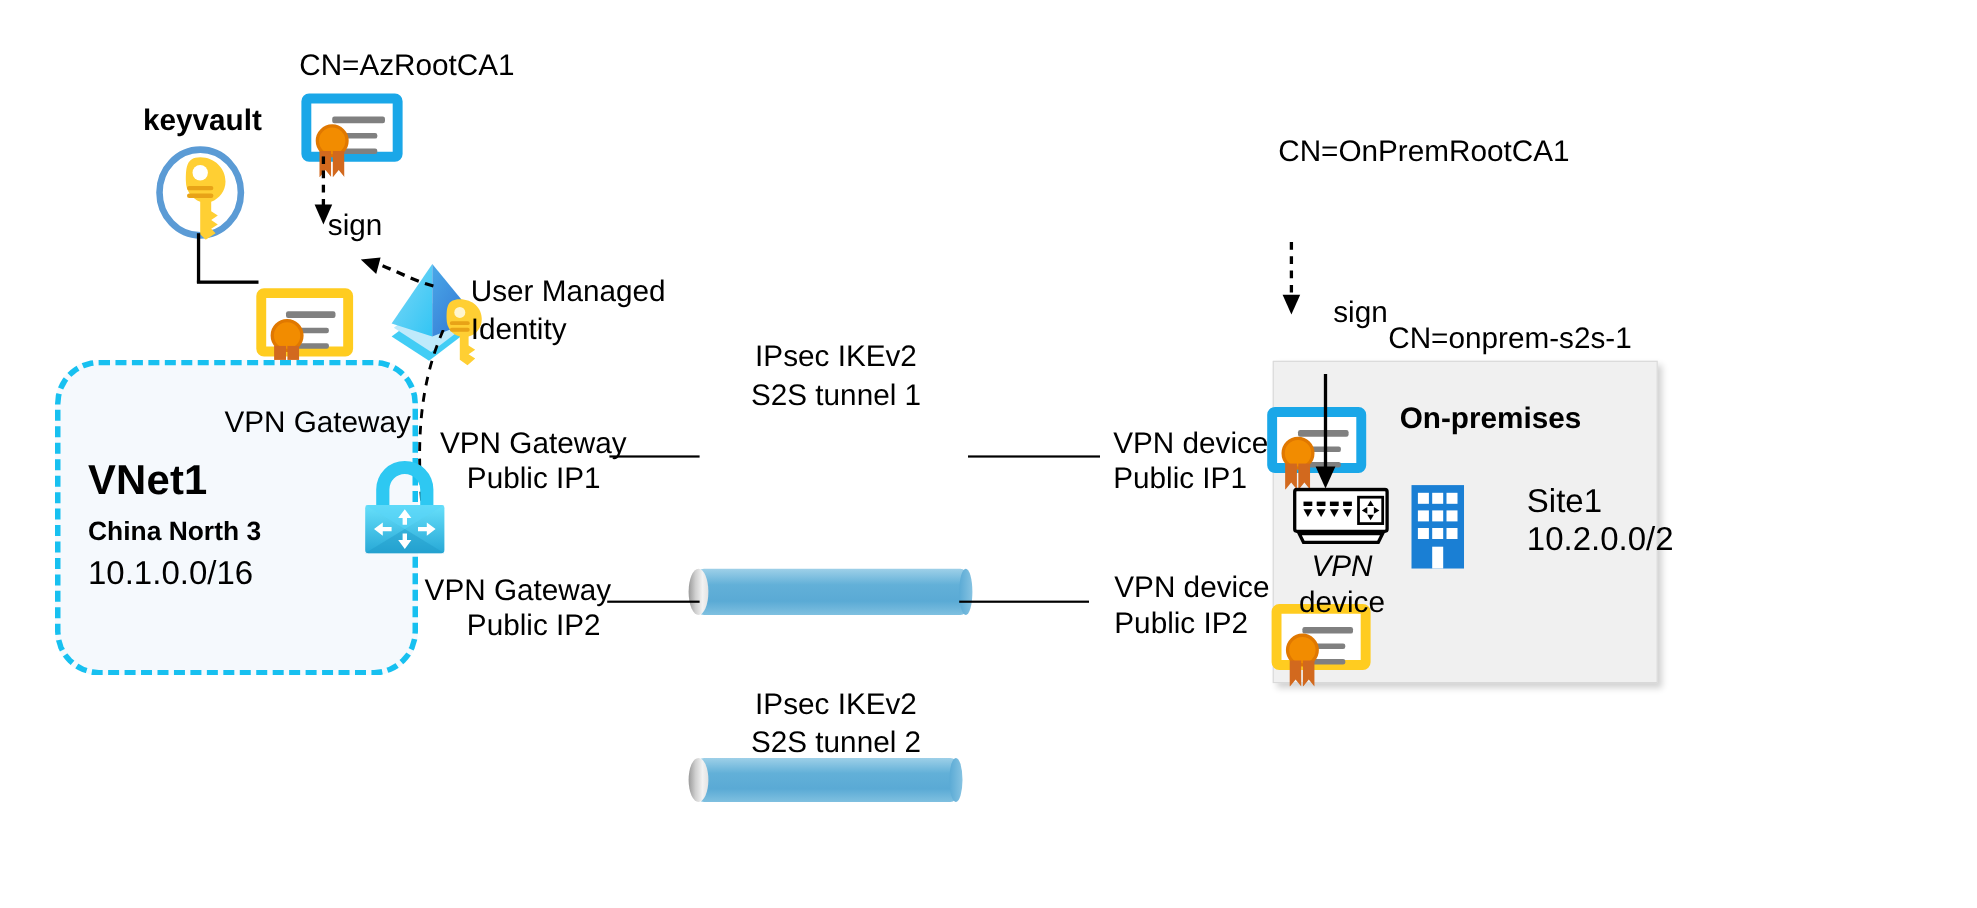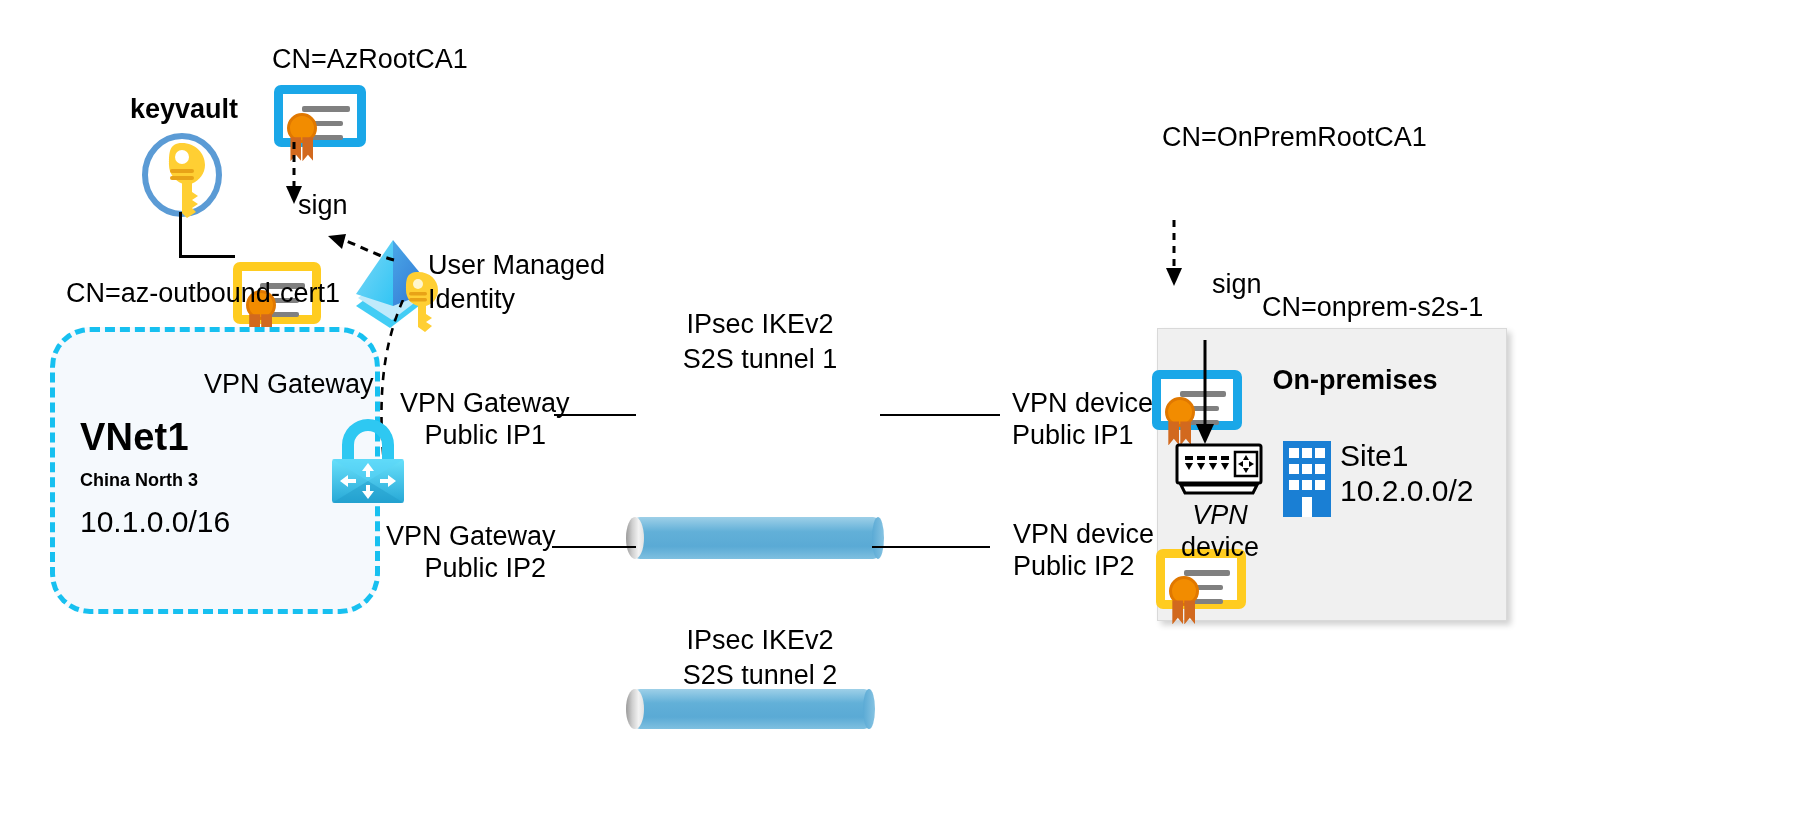--- a/index.html
+++ b/index.html
@@ -3,24 +3,24 @@
 <meta charset="utf-8">
 <style>
   html,body{margin:0;padding:0;background:#ffffff;}
   body{font-family:"Liberation Sans","DejaVu Sans",sans-serif;}
   #stage{position:relative;width:1797px;height:825px;background:#ffffff;overflow:hidden;}
   .abs{position:absolute;}
   .txt{color:#000000;white-space:pre;line-height:1.18;}
   .t-lbl{font-size:27px;}
   .t-bold{font-weight:bold;}
   .t-vnet{font-size:38px;font-weight:bold;letter-spacing:.2px;}
-  .t-region{font-size:18px;font-weight:bold;}
+  .t-region{font-size:24px;font-weight:bold;}
   .t-cidr{font-size:30px;}
   .t-onprem{font-size:27px;font-weight:bold;}
-  .t-site{font-size:30px;}
+  .t-site{font-size:30px;margin-left:48px;}
   .t-sign{font-size:27px;margin-top:33px;}
   .center{text-align:center;}
   .right{text-align:right;}
 
   
   .vnet-box{
     border:5px dashed #17c0f0;
     border-radius:40px;
     background:#f5f9fd;
     box-sizing:border-box;
@@ -110,21 +110,20 @@
         <i></i>
         <i></i>
         <i></i>
       </div>
     <div class="seal">
         <div class="disc"></div>
         <div class="rib"></div>
       </div>
   </div>
 
-  <div class="abs txt t-lbl" style="left:66px;top:278px;width:300px;">CN=az-outbound-cert1</div>
 
   <div class="svgwrap" style="left:348px;top:232px;width:108px;height:104px;">
     <svg width="108" height="104" viewBox="0 0 108 104">
       <defs>
         <linearGradient id="mi-left" x1="0" y1="0" x2="1" y2="1">
           <stop offset="0%" stop-color="#7fd8f7"></stop>
             <stop offset="100%" stop-color="#32c5f4"></stop>
         </linearGradient>
         <linearGradient id="mi-right" x1="0" y1="0" x2="1" y2="1">
           <stop offset="0%" stop-color="#4aa8e8"></stop>

